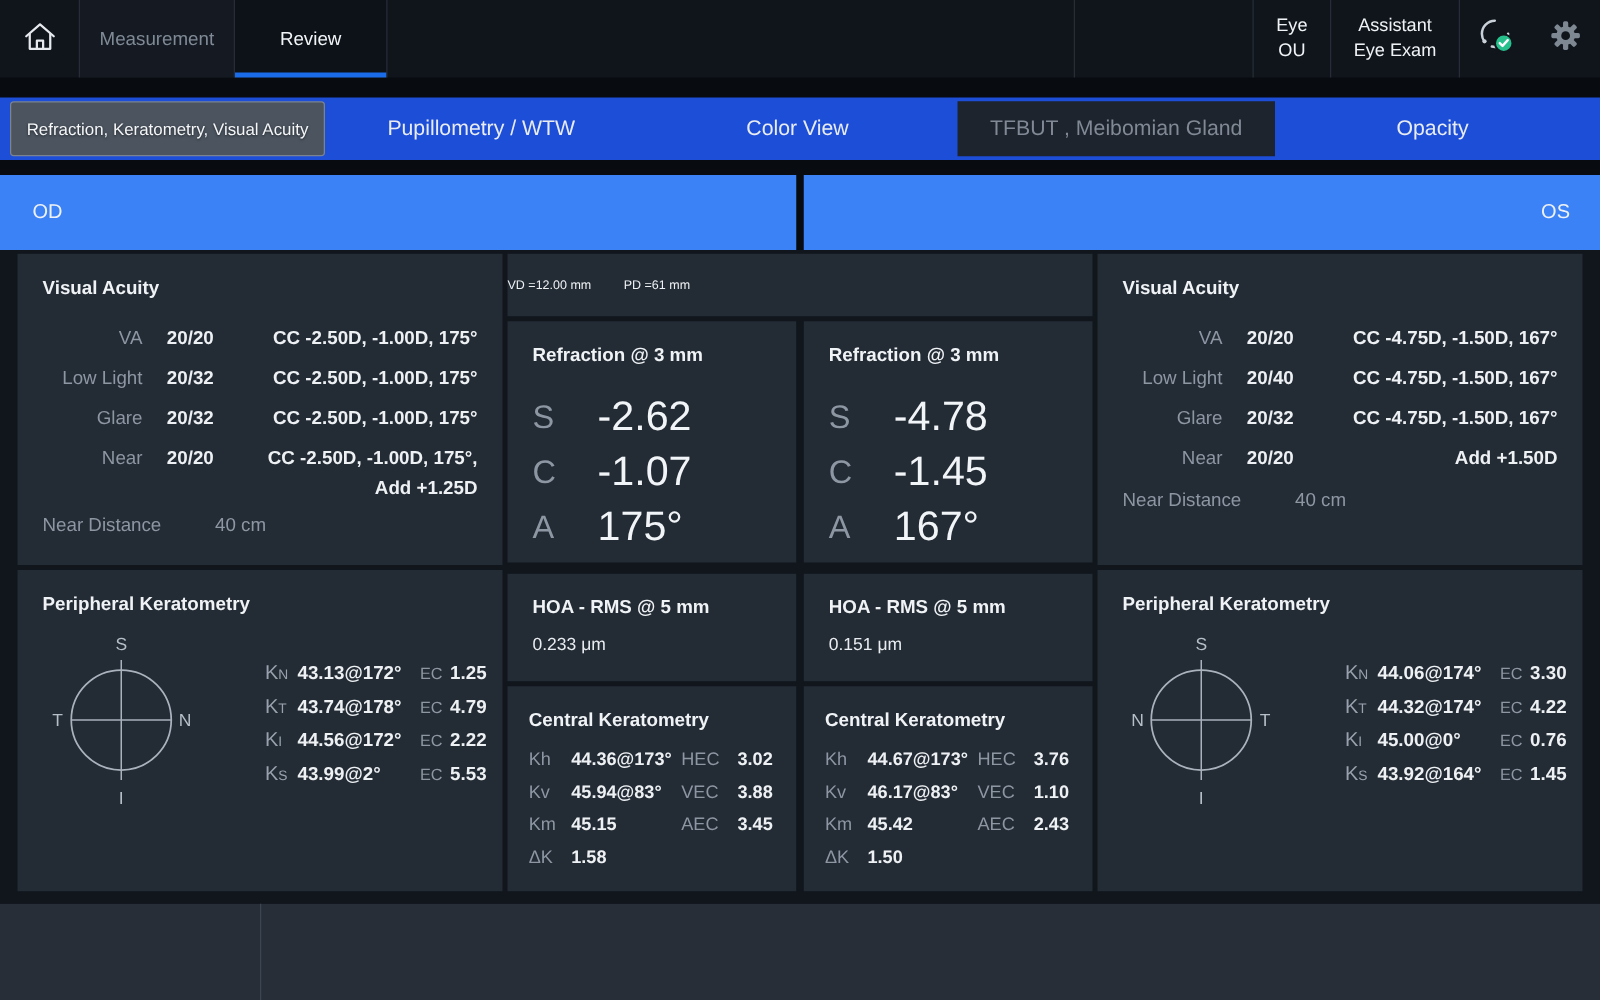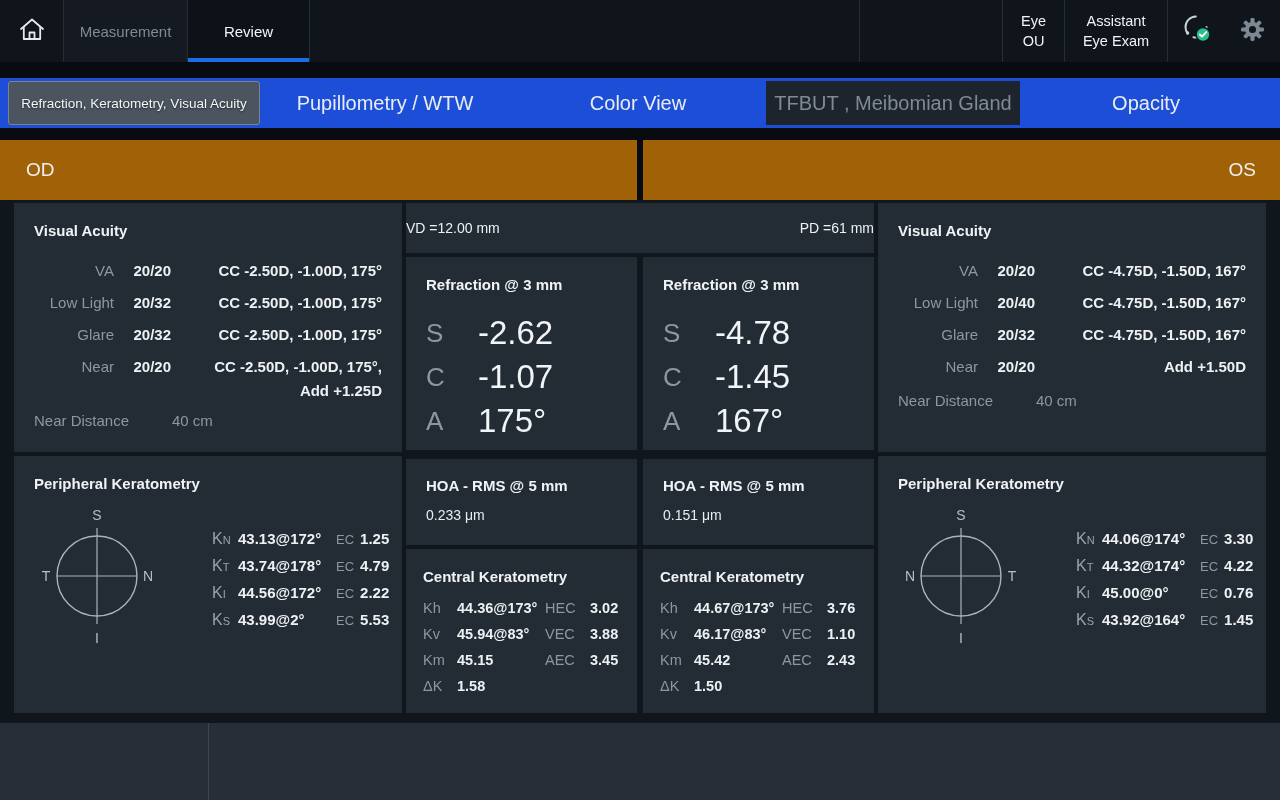--- a/index.html
+++ b/index.html
@@ -23,32 +23,32 @@
   .tb-sp2 { width:143px; }
   .tb-eye { width:62px; }
   .tb-assist { width:103px; }
   .tb-2line { display:flex; flex-direction:column; align-items:center; justify-content:center; gap:3px;
               font-size:14.5px; color:#f0f3f6; line-height:17px; }
   .tb-sync { width:57px; border-right:none; }
   .tb-gear { width:55px; border-right:none; }
   
   #subtabs { position:absolute; left:0; top:78px; width:1280px; height:50px; background:#1d4ed8; }
   .st { position:absolute; display:flex; align-items:center; justify-content:center;
-        font-size:20px; color:#e9edf1; cursor:default; }
+        font-size:17px; color:#e9edf1; cursor:default; }
   .st-sel { left:8px; top:3px; width:252px; height:44px; background:#4b545f;
             border:1px solid #7b838e; border-radius:3px; font-size:13.5px; color:#f4f6f8;
             text-shadow:0 1px 2px rgba(0,0,0,.55); }
   .st-2 { left:260px; top:0; width:250px; height:50px; }
   .st-3 { left:510px; top:0; width:256px; height:50px; }
   .st-dim { left:766px; top:3px; width:254px; height:44px; background:#1d242d; color:#808995; }
   .st-5 { left:1020px; top:0; width:252px; height:50px;justify-content:center; }
   
   #content-bg { position:absolute; left:0; top:200px; width:1280px; height:523px; background:#11161d; }
-  .band { position:absolute; top:140px; width:637px; height:60px; background:#a16207;
-          display:flex; align-items:center; font-size:19px; color:#eef1f4; }
+  .band { position:absolute; top:140px; width:637px; height:60px; background:#3b82f6;
+          display:flex; align-items:center; font-size:16px; color:#eef1f4; }
   #band-od { left:0; padding-left:26px; }
   #band-os { left:643px; justify-content:flex-end; padding-right:24px; }
   .panel { position:absolute; background:#232b34; }
   .p-title { font-size:15px; font-weight:bold; color:#f0f3f6; line-height:24px; }
   .lbl { color:#8d97a4; }
   .val { color:#eef1f4; font-weight:bold; }
   
   .va-panel { width:388px; height:249px; top:203px; padding:16px 20px 0; }
   #od-va { left:14px; } #os-va { left:878px; }
   .va-title { margin-bottom:12px; }
@@ -64,21 +64,21 @@
   .compass { position:absolute; left:8px; top:42px; }
   .pk-rows { position:absolute; left:198px; top:69px; }
   .pk-row { display:grid; grid-template-columns:26px 98px 1fr; height:27px; align-items:center; font-size:15px; }
   .k-label { color:#98a2ae; font-size:16px; }
   .k-sub { font-size:11px; }
   .ec-group { display:flex; align-items:baseline; gap:6px; }
   .ec-label { color:#8d97a4; font-size:13px; }
   .ec-value { font-size:15px; }
   
   #vdpd { left:406px; top:203px; width:468px; height:50px; display:flex;
-          align-items:center; justify-content:space-between; gap:26px; font-size:14px; color:#eef1f4; }
+          align-items:center; justify-content:flex-start; gap:26px; font-size:10px; color:#eef1f4; }
   .ref-panel { top:257px; width:231px; height:193px; padding:16px 20px; }
   #ref-od { left:406px; } #ref-os { left:643px; }
   .ref-row { display:grid; grid-template-columns:52px 1fr; height:44px; align-items:center; }
   .ref-rows { margin-top:14px; }
   .ref-label { font-size:26px; color:#8d97a4; }
   .ref-value { font-size:33px; color:#f2f5f8; }
   .hoa-panel { top:459px; width:231px; height:86px; padding:16px 20px; }
   #hoa-od { left:406px; } #hoa-os { left:643px; }
   .hoa-title { line-height:22px; }
   .hoa-value { margin-top:8px; font-size:14px; color:#e9edf1; line-height:20px; }

